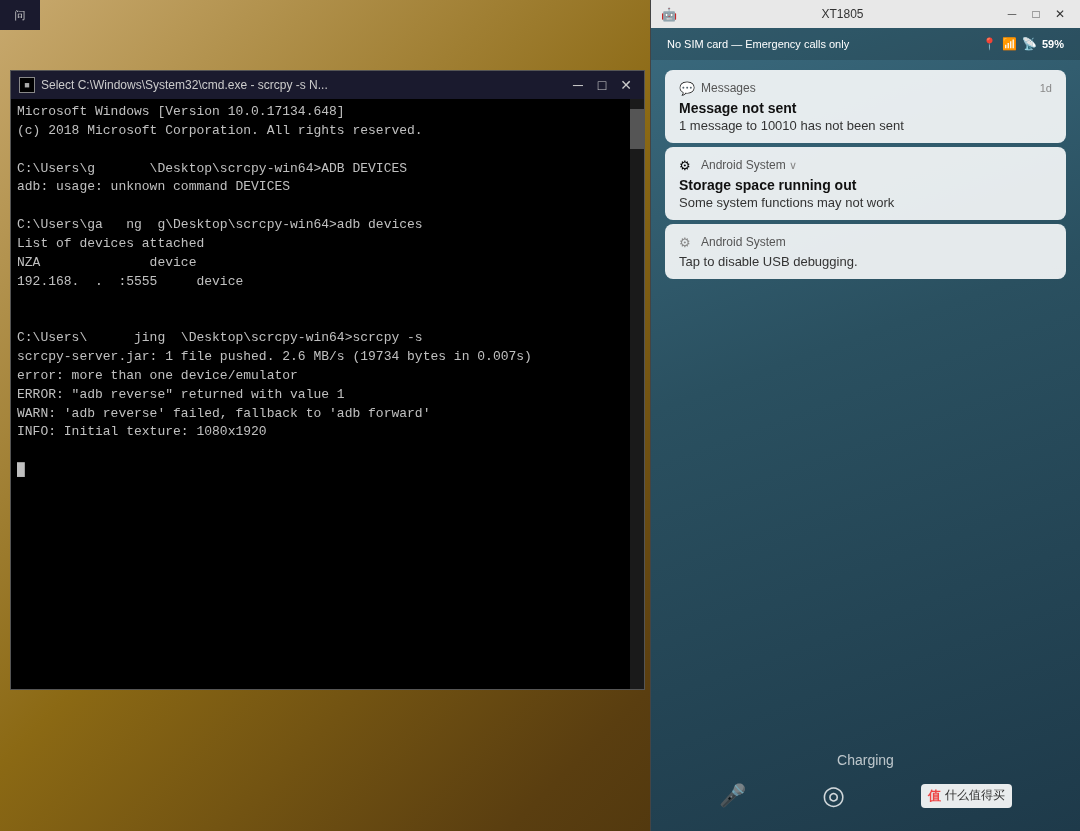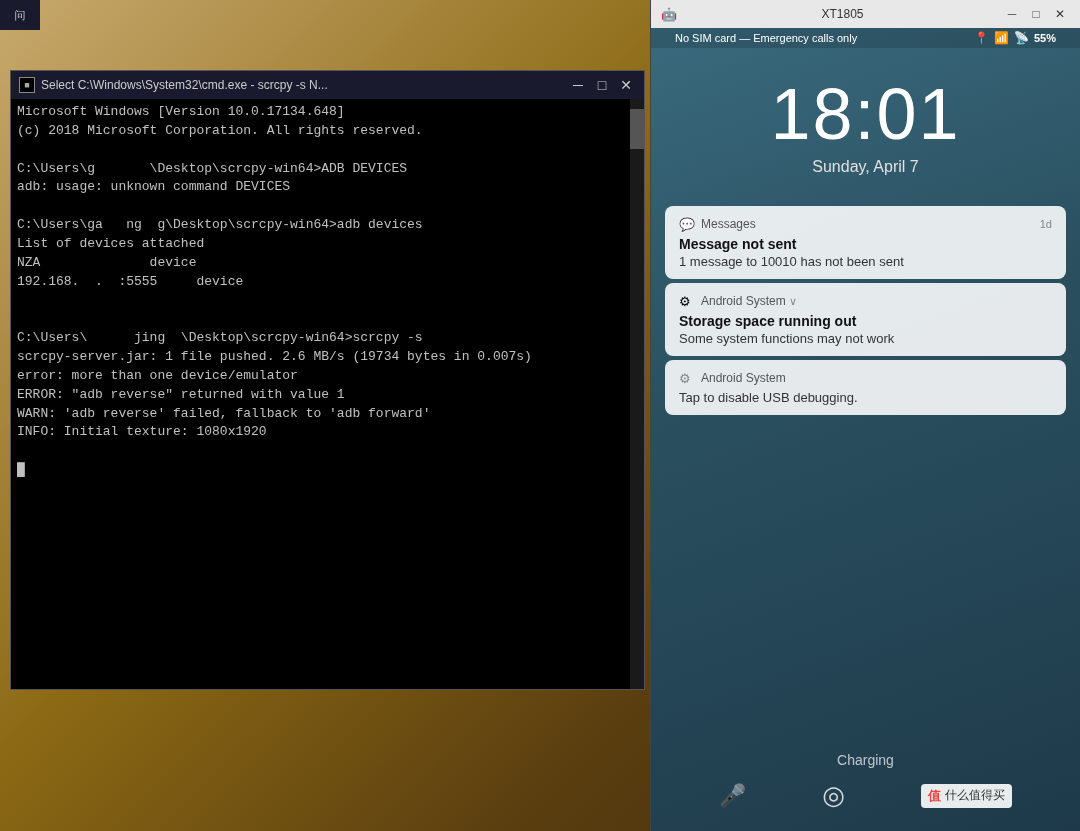--- a/index.html
+++ b/index.html
@@ -181,25 +181,25 @@
       cursor: pointer;
       display: flex;
       align-items: center;
       justify-content: center;
     }
 
     .android-chrome-btn.close-btn { color: #333; }
 
     
     .android-status-bar {
-      height: 20px;
+      height: 32px;
       background: rgba(0,0,0,0.15);
       display: flex;
       align-items: center;
-      padding: 0 24px;
+      padding: 0 16px;
       flex-shrink: 0;
     }
 
     .status-left {
       font-size: 11px;
       color: #fff;
       flex: 1;
     }
 
     .status-right {
@@ -395,28 +395,24 @@
   </div>
 
   <div class="android-main">
 
     <div class="android-status-bar">
       <span class="status-left">No SIM card — Emergency calls only</span>
       <div class="status-right">
         <span class="status-icon">📍</span>
         <span class="status-icon">📶</span>
         <span class="status-icon">📡</span>
-        <span class="battery-text">55%</span>
+        <span class="battery-text">59%</span>
       </div>
     </div>
 
-    <div class="android-clock-area">
-      <div class="android-time">18:01</div>
-      <div class="android-date">Sunday, April 7</div>
-    </div>
 
     <div class="notifications-area">
 
       <div class="notification-card">
         <div class="notification-header">
           <div class="notification-app-icon">💬</div>
           <span class="notification-app-name">Messages</span>
           <span class="notification-time">1d</span>
         </div>
         <div class="notification-title">Message not sent</div>

